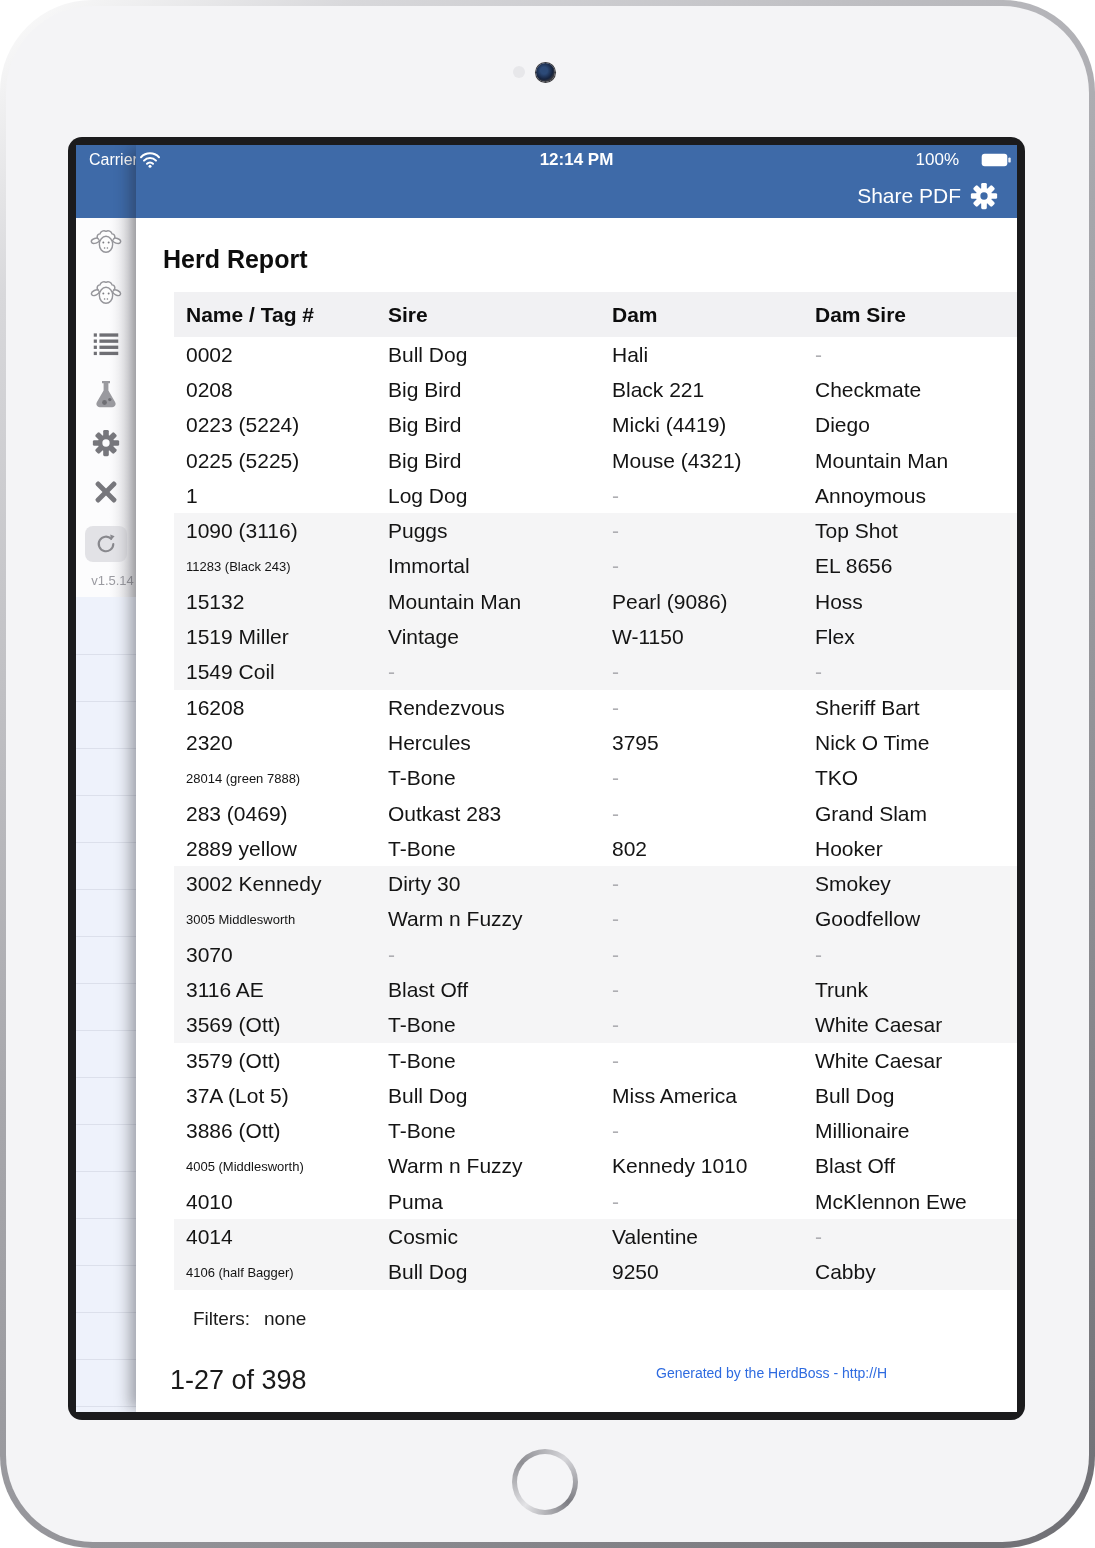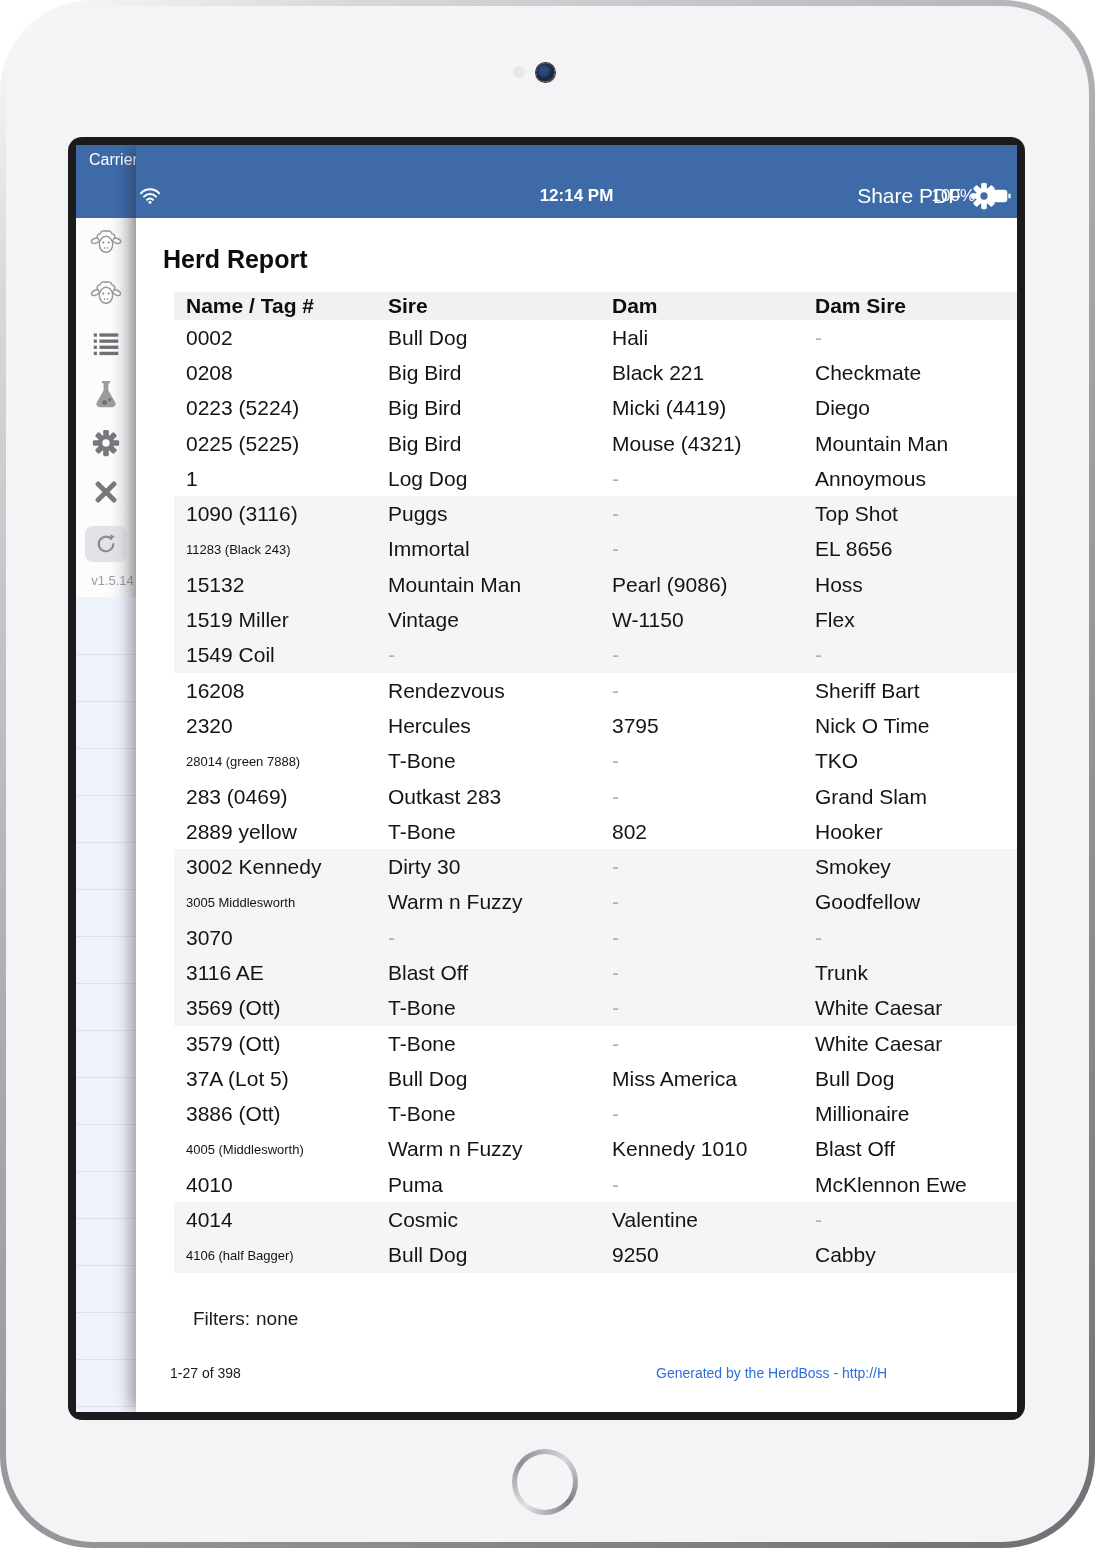--- a/index.html
+++ b/index.html
@@ -32,45 +32,45 @@
     display:flex;align-items:center;justify-content:center;}
   .version{position:absolute;left:0;top:428px;width:73px;text-align:center;font-size:13px;color:#9b9ba1;}
   .lined-strip{position:absolute;left:0;top:452px;width:60px;bottom:0;background:#eef2fb;
     background-image:repeating-linear-gradient(to bottom,transparent 0px,transparent 46px,#dce0eb 46px,#dce0eb 47px);
     background-position:0 11px;}
 
   
   .main-pane{position:absolute;left:60px;top:0;right:0;bottom:0;background:#fff;
     box-shadow:-9px 0 14px -3px rgba(25,25,35,.38);}
   .pane-header{position:absolute;left:0;top:0;right:0;height:73px;background:#3e6aa8;color:#fff;}
-  .statusbar{position:absolute;left:0;top:0;right:0;height:28px;margin-top:36px;}
+  .statusbar{position:absolute;left:0;top:0;right:0;height:28px;}
   .wifi{position:absolute;left:3px;top:6px;}
   .time{position:absolute;left:0;right:0;top:5px;text-align:center;font-size:17px;font-weight:600;color:#fff;}
-  .batt-group{position:absolute;right:6px;top:5px;display:flex;align-items:center;gap:6px;}
+  .batt-group{position:absolute;right:6px;top:5px;display:flex;align-items:center;gap:22px;}
   .batt-pct{font-size:17px;color:#fff;}
   .navbar{position:absolute;left:0;top:28px;right:0;height:45px;display:flex;align-items:center;
     justify-content:flex-end;gap:8px;padding-right:18px;}
   .share-pdf{font-size:21px;color:#fff;cursor:pointer;}
   .nav-gear{cursor:pointer;display:flex;}
 
   
   .pdf{position:absolute;left:0;top:73px;right:0;bottom:0;background:#fff;overflow:hidden;}
   .report-title{position:absolute;left:27px;top:27px;font-size:25px;font-weight:bold;color:#0d0d0d;}
   .tbl{position:absolute;left:38px;top:74px;right:0;}
-  .tbl-head{display:grid;grid-template-columns:202px 224px 203px 1fr;padding-left:12px;height:28px;
+  .tbl-head{display:grid;grid-template-columns:202px 224px 203px 1fr;padding-left:12px;height:45px;
     align-items:center;background:#f1f1f3;font-weight:bold;font-size:21px;color:#0d0d0d;}
   .tbl-row{display:grid;grid-template-columns:202px 224px 203px 1fr;padding-left:12px;height:35.3px;
     align-items:center;font-size:21px;color:#141414;background:#fff;}
   .tbl-row.band{background:#f5f5f6;}
   .cell{white-space:nowrap;overflow:hidden;}
   .cell.small-tag{font-size:13px;}
   .cell.dash{color:#aeaeb2;}
   .filters-line{position:absolute;left:57px;top:1090px;font-size:19px;color:#1a1a1a;}
-  .filters-line .flabel{margin-right:6px;text-align:center;}
-  .pagination{position:absolute;left:34px;top:1147px;font-size:14px;color:#1a1a1a;}
+  .filters-line .flabel{margin-right:14px;text-align:center;}
+  .pagination{position:absolute;left:34px;top:1147px;font-size:27px;color:#1a1a1a;}
   .footer-link{position:absolute;left:520px;top:1147px;font-size:14px;color:#2e6be0;white-space:nowrap;cursor:pointer;}
 
   svg{display:block;}
 </style>
 </head>
 <body>
 
 <div class="stage">
   <div class="device-rim"></div>
   <div class="device-body"></div>

